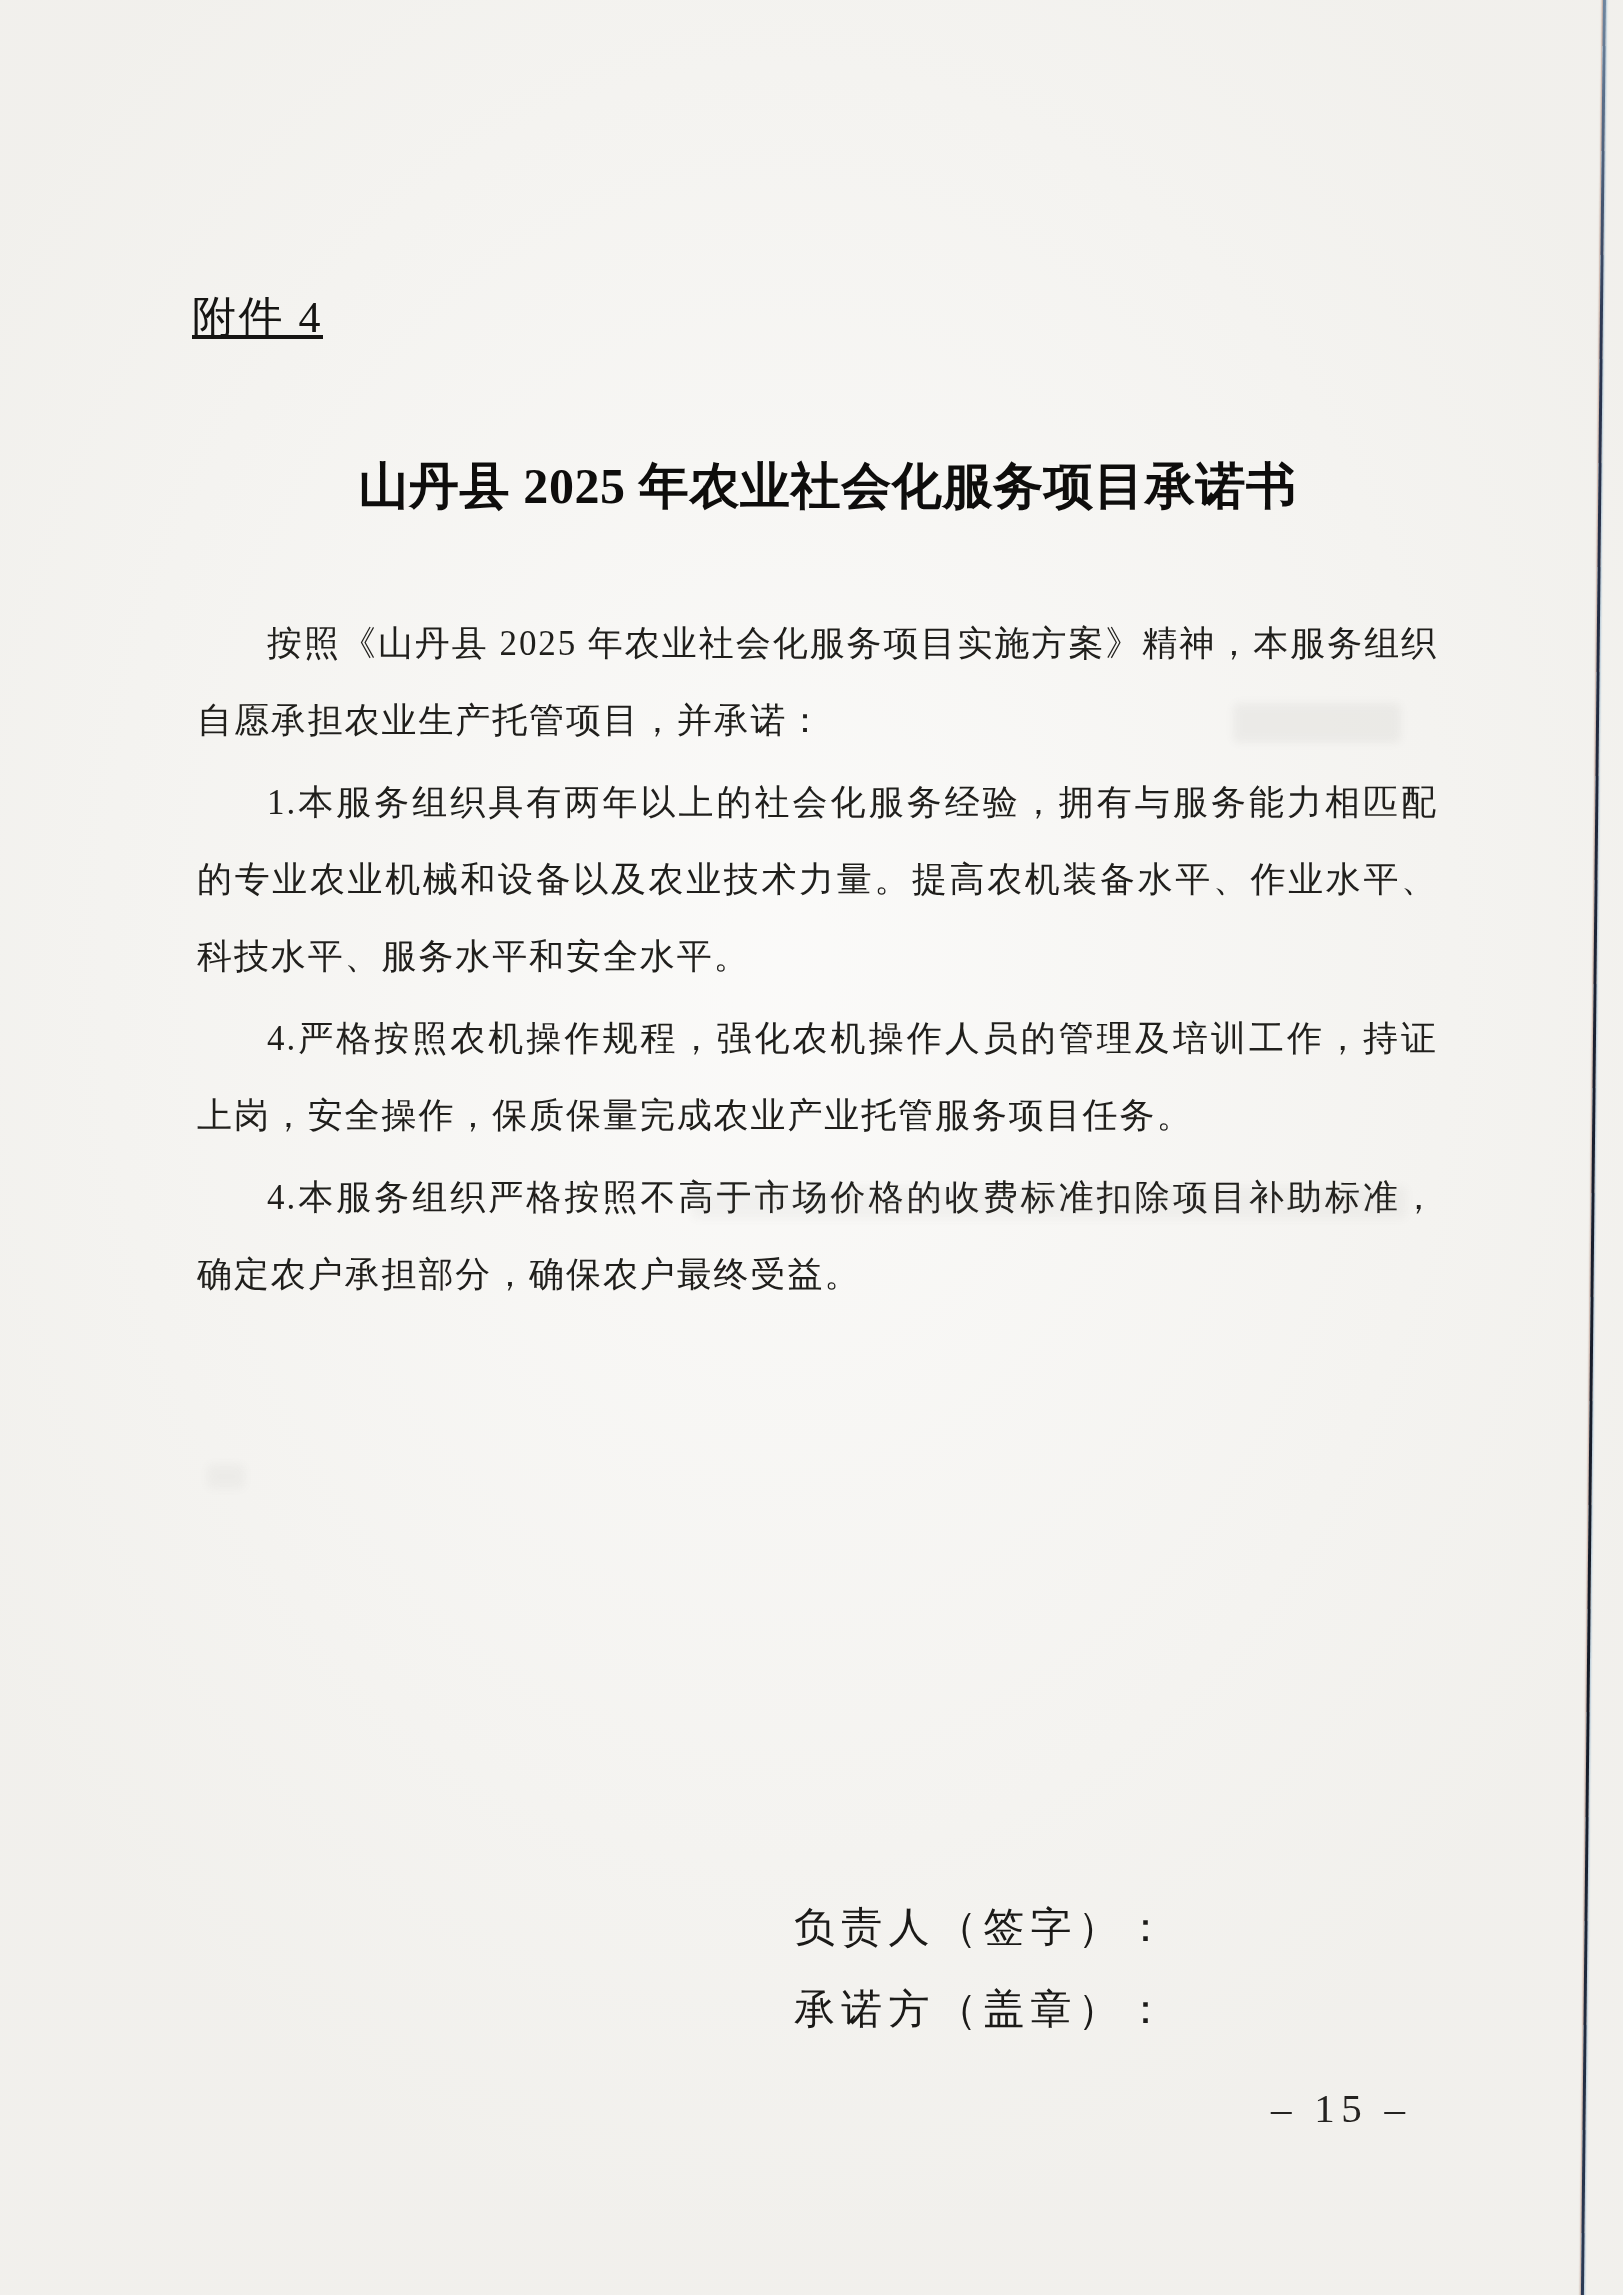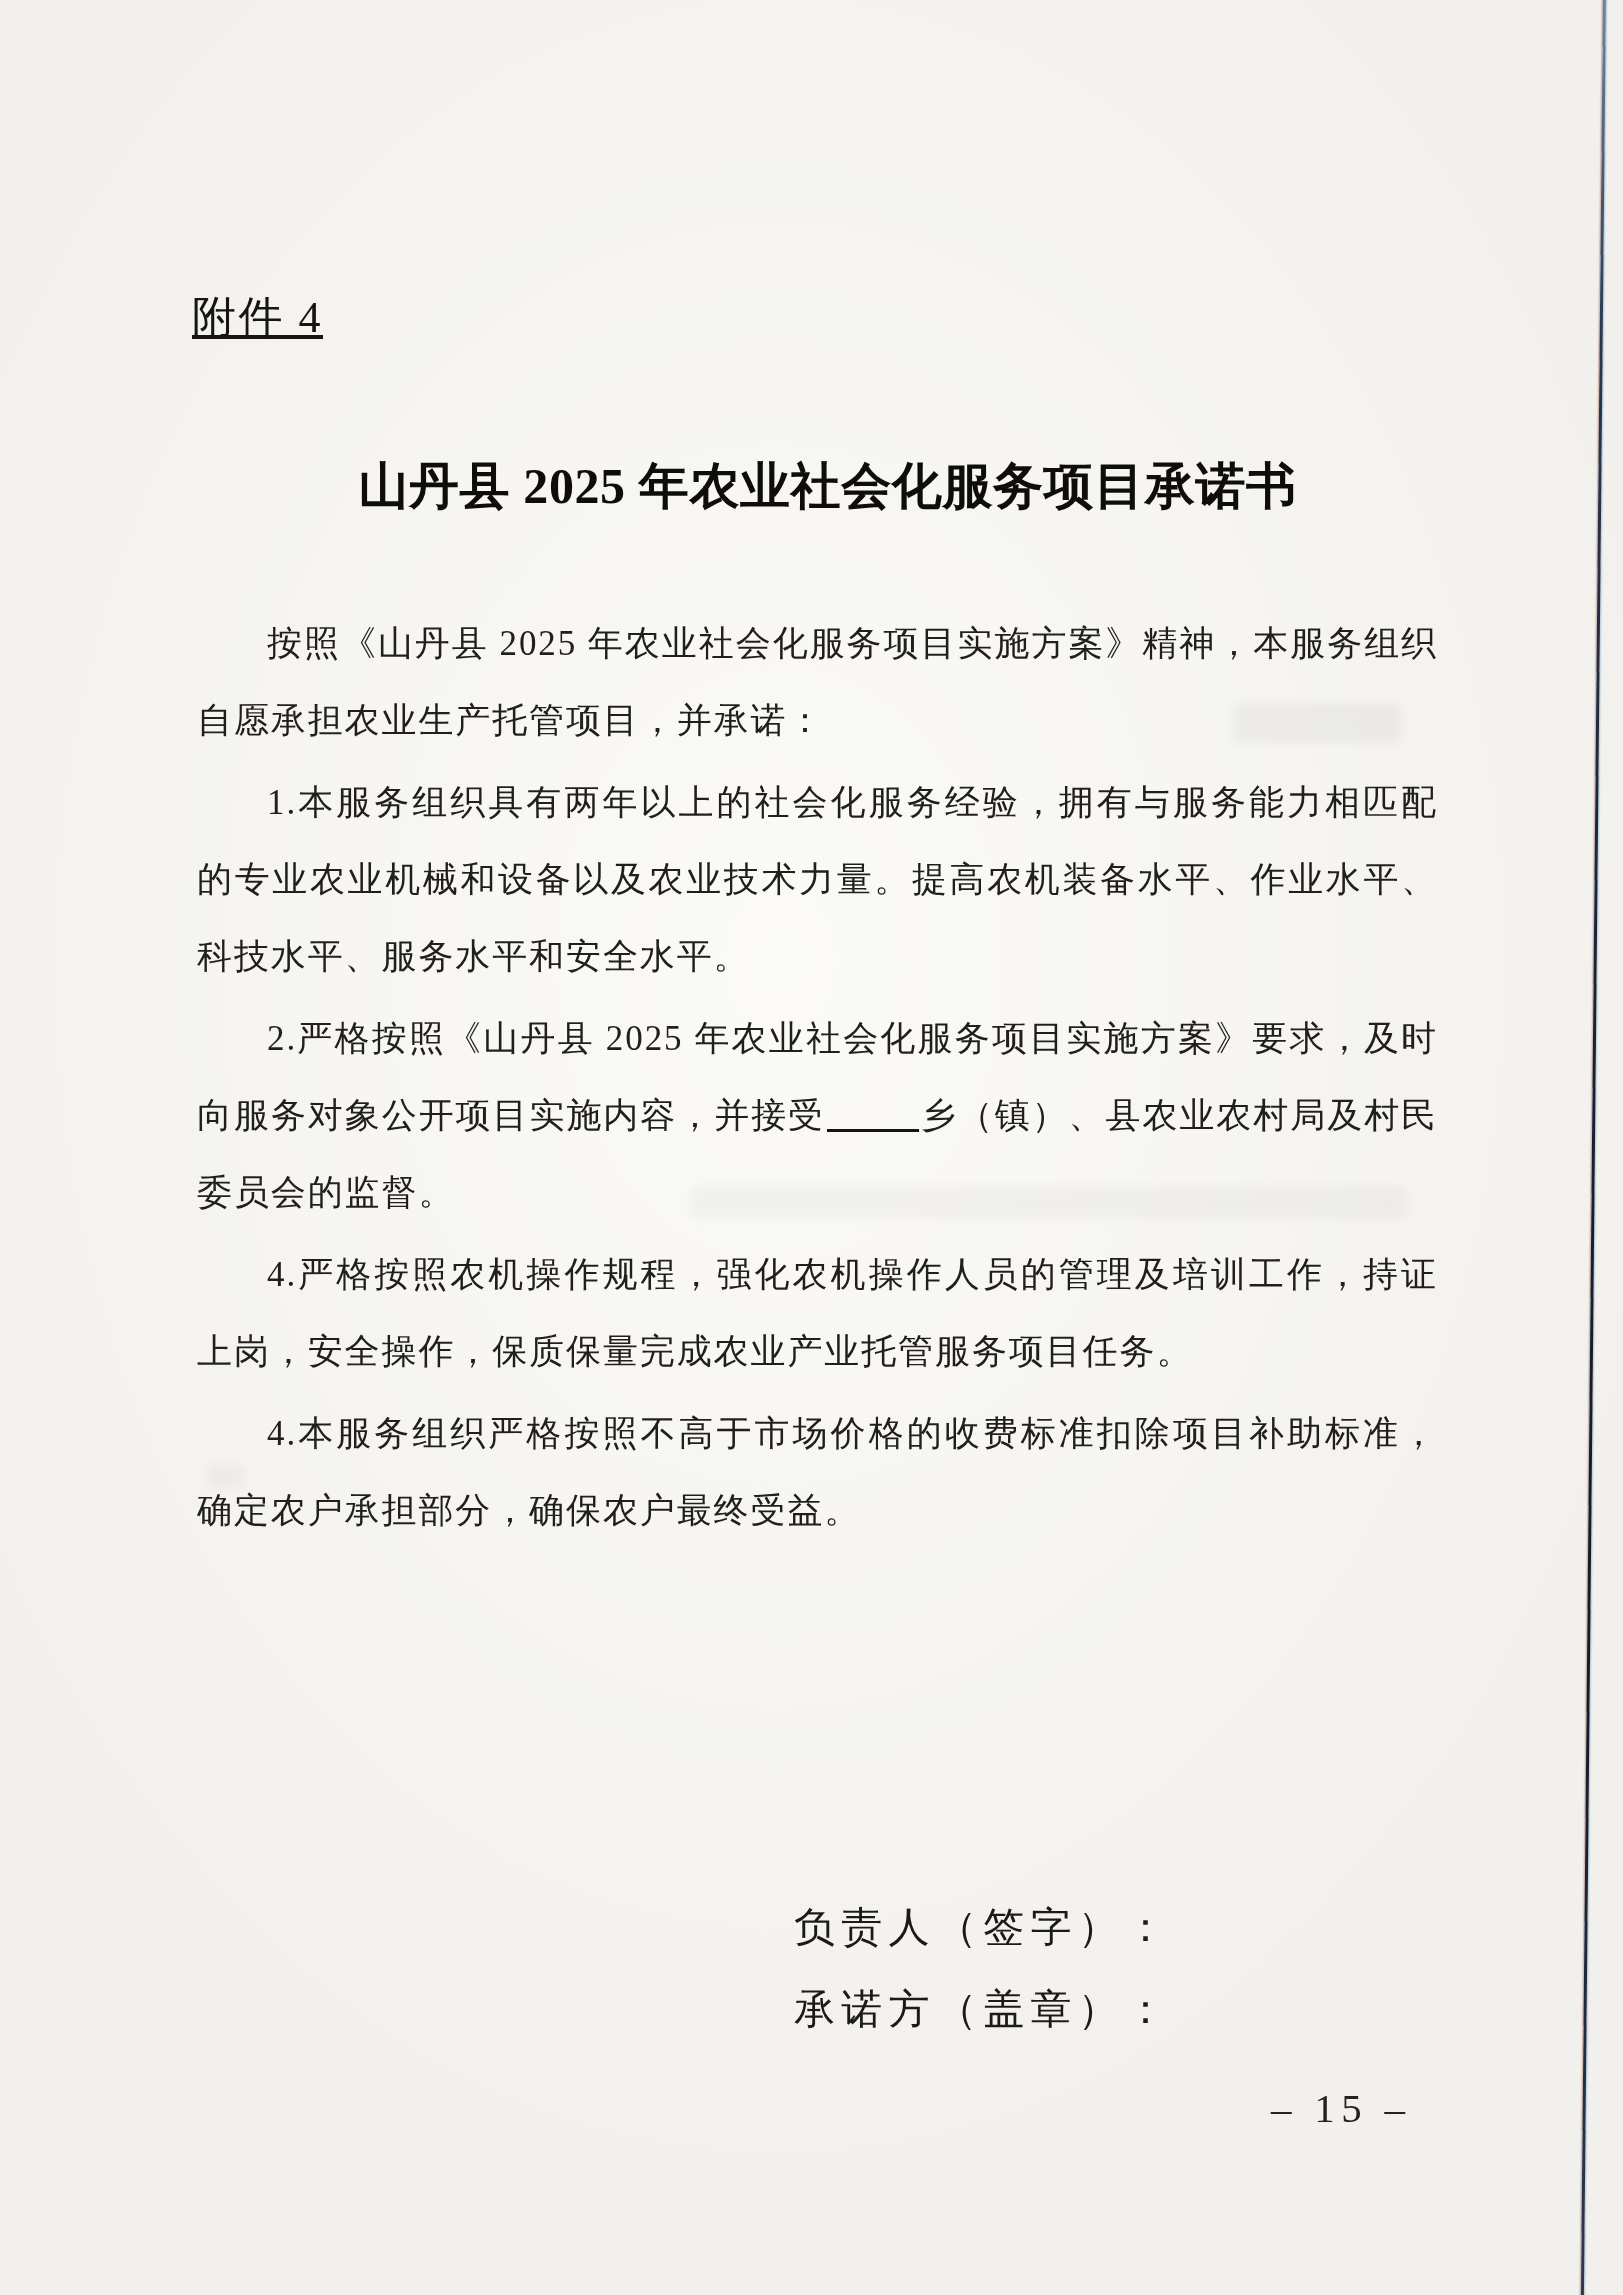--- a/index.html
+++ b/index.html
@@ -115,23 +115,20 @@
   <h1 class="doc-title">山丹县 2025 年农业社会化服务项目承诺书</h1>
 
   <div class="doc-body">
     <p>
       <span>按照《山丹县 2025 年农业社会化服务项目实施方案》精神，本服务组织自愿承担农业生产托管项目，并承诺：</span>
     </p>
     <p>
       <span>1.本服务组织具有两年以上的社会化服务经验，拥有与服务能力相匹配的专业农业机械和设备以及农业技术力量。提高农机装备水平、作业水平、科技水平、服务水平和安全水平。</span>
     </p>
     <p>
-      <span>2.严格按照《山丹县 2025 年农业社会化服务项目实施方案》要求，及时向服务对象公开项目实施内容，并接受</span><span class="fill-blank"></span><span>乡（镇）、县农业农村局及村民委员会的监督。</span>
-    </p>
-    <p>
       <span>4.严格按照农机操作规程，强化农机操作人员的管理及培训工作，持证上岗，安全操作，保质保量完成农业产业托管服务项目任务。</span>
     </p>
     <p>
       <span>4.本服务组织严格按照不高于市场价格的收费标准扣除项目补助标准，确定农户承担部分，确保农户最终受益。</span>
     </p>
   </div>
 
   <div class="signature-block">
     <div>负责人（签字）：</div>
     <div>承诺方（盖章）：</div>

